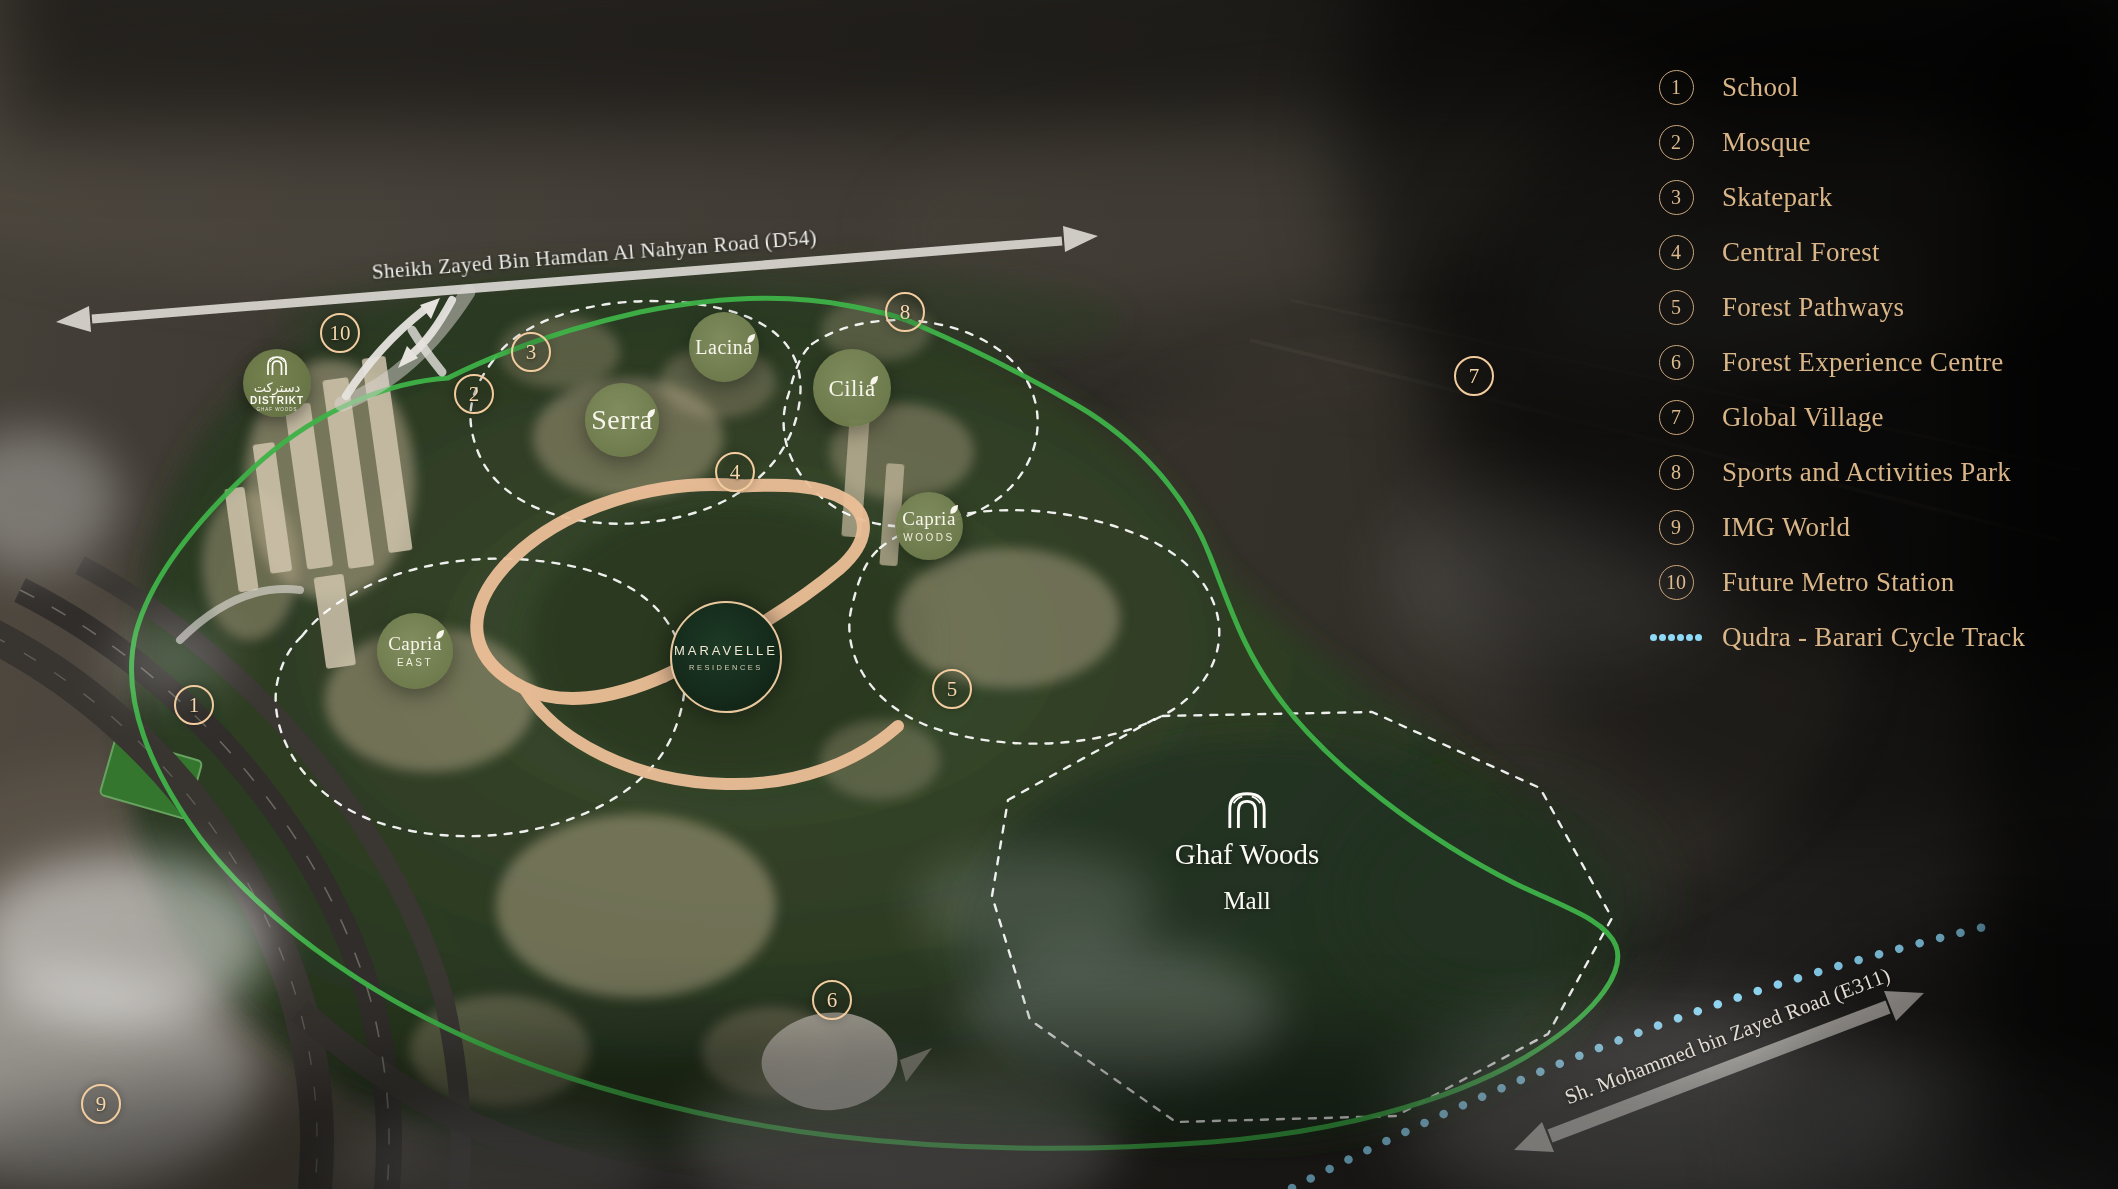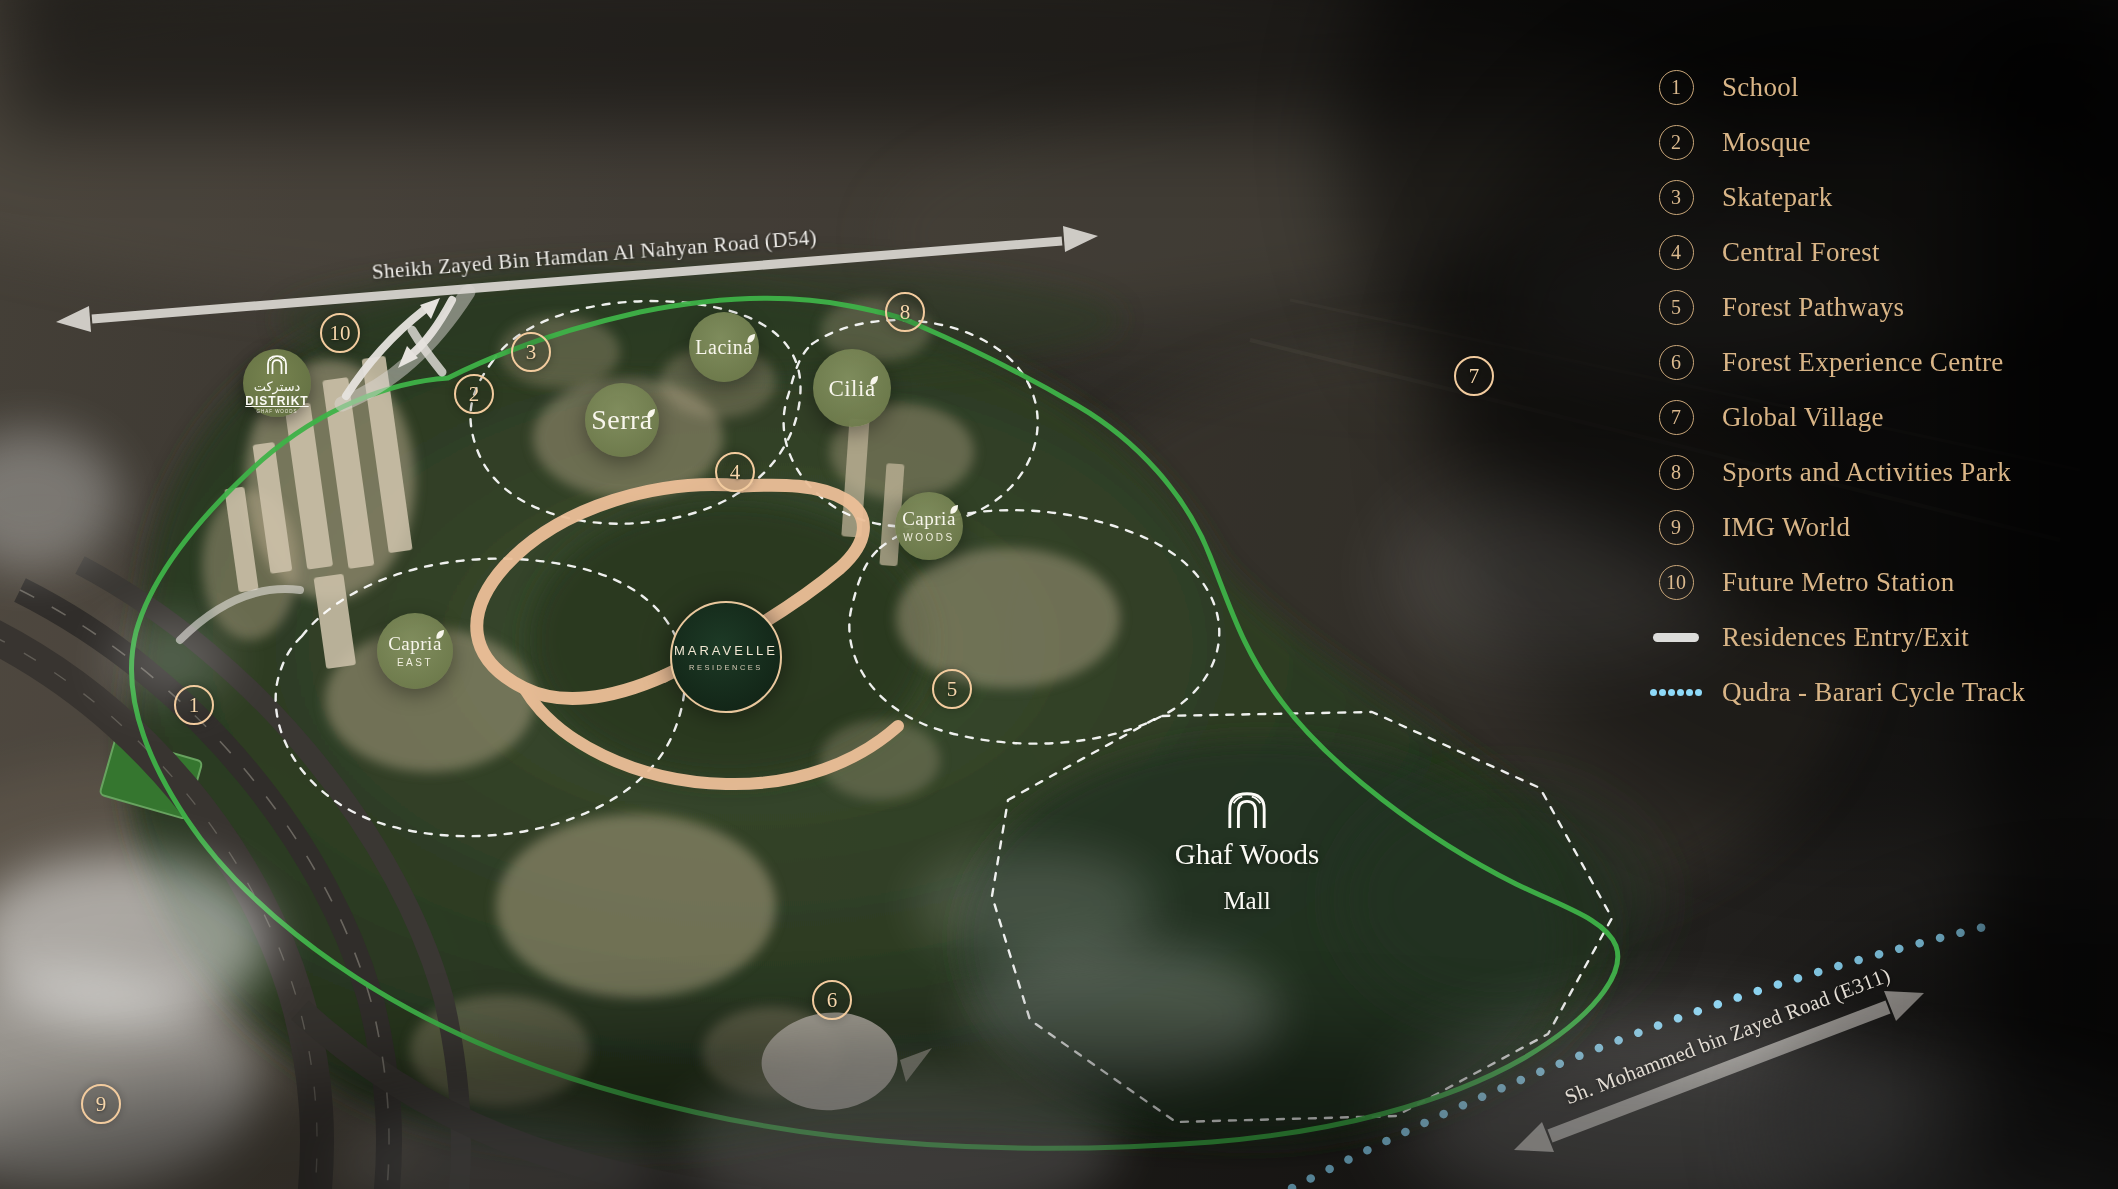--- a/index.html
+++ b/index.html
@@ -26,21 +26,21 @@
     border:2px solid #e9c79d;display:flex;flex-direction:column;align-items:center;justify-content:center;
     background:radial-gradient(circle at 45% 40%, #1d3a26, #122517 78%);
     box-shadow:0 0 26px rgba(0,0,0,.5);text-align:center;}
   .mar-name{font-size:13px;letter-spacing:3px;color:#f1e6d2;font-family:Liberation Sans, sans-serif;}
   .mar-sub{font-size:7.5px;letter-spacing:2.5px;color:#d6cab6;margin-top:5px;font-family:"Liberation Sans",sans-serif;}
   
   .district{position:absolute;left:243px;top:349px;width:68px;height:68px;border-radius:50%;
     background:radial-gradient(circle at 45% 40%, #77834f, #657244 80%);display:flex;flex-direction:column;
     align-items:center;justify-content:center;box-shadow:0 5px 16px rgba(0,0,0,.4);color:#fbfaf4;text-align:center;}
   .dis-ar{font-family:"DejaVu Sans",sans-serif;font-size:13px;line-height:1;margin-top:1px;}
-  .dis-name{font-family:"Liberation Sans",sans-serif;font-size:12px;font-weight:bold;letter-spacing:1px;margin-top:1px;text-decoration:underline;}
+  .dis-name{font-family:"Liberation Sans",sans-serif;font-size:10px;font-weight:bold;letter-spacing:1px;margin-top:1px;}
   .dis-sub{font-family:"Liberation Sans",sans-serif;font-size:4.5px;letter-spacing:1px;margin-top:1px;color:#e8e6d8;}
   
   .mall{position:absolute;left:1147px;top:788px;width:200px;display:flex;flex-direction:column;align-items:center;
     color:#fbfaf5;text-shadow:0 1px 6px rgba(0,0,0,.55);}
   .mall-l1{font-size:29px;margin-top:4px;}
   .mall-l2{font-size:25px;margin-top:16px;}
   
   .road-label{position:absolute;white-space:nowrap;font-family:"Liberation Serif",serif;
     text-shadow:0 1px 4px rgba(0,0,0,.6);}
   .d54{left:372px;top:260px;font-size:21px;color:#edebe7;letter-spacing:.4px;
@@ -368,26 +368,20 @@
         <div class="lrow">
           <span class="lslot">
             <span class="lnum">10</span>
           </span>
           <span class="llabel">Future Metro Station</span>
         </div>
       </div>
     <div id="legend-lines">
         <div class="lrow">
           <span class="lslot">
-            <span class="sw-solid-thick" style="background: rgb(220, 220, 218);"></span>
-          </span>
-          <span class="llabel">Residences Entry/Exit</span>
-        </div>
-        <div class="lrow">
-          <span class="lslot">
             <span class="sw-dotted">
               <i style="background: rgb(142, 217, 248);"></i>
               <i style="background: rgb(142, 217, 248);"></i>
               <i style="background: rgb(142, 217, 248);"></i>
               <i style="background: rgb(142, 217, 248);"></i>
               <i style="background: rgb(142, 217, 248);"></i>
               <i style="background: rgb(142, 217, 248);"></i>
             </span>
           </span>
           <span class="llabel">Qudra - Barari Cycle Track</span>

